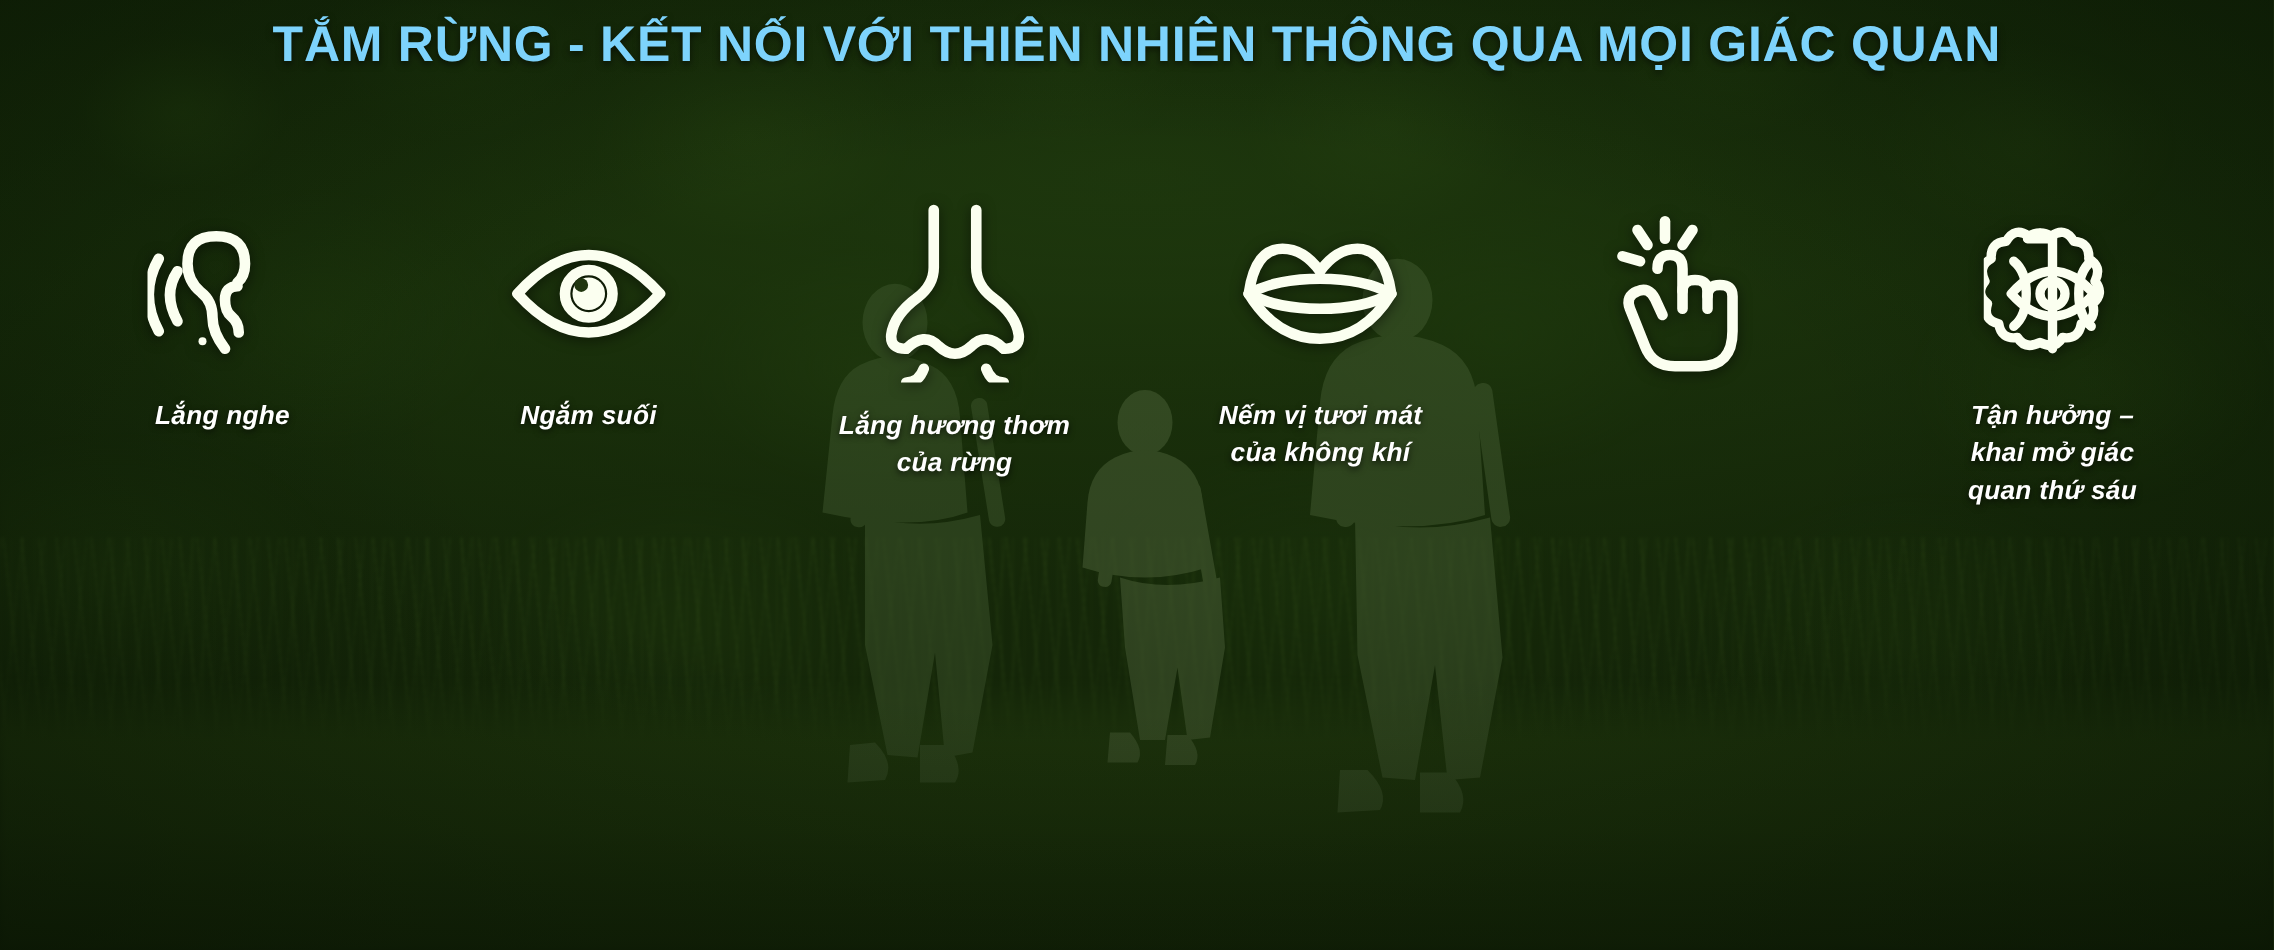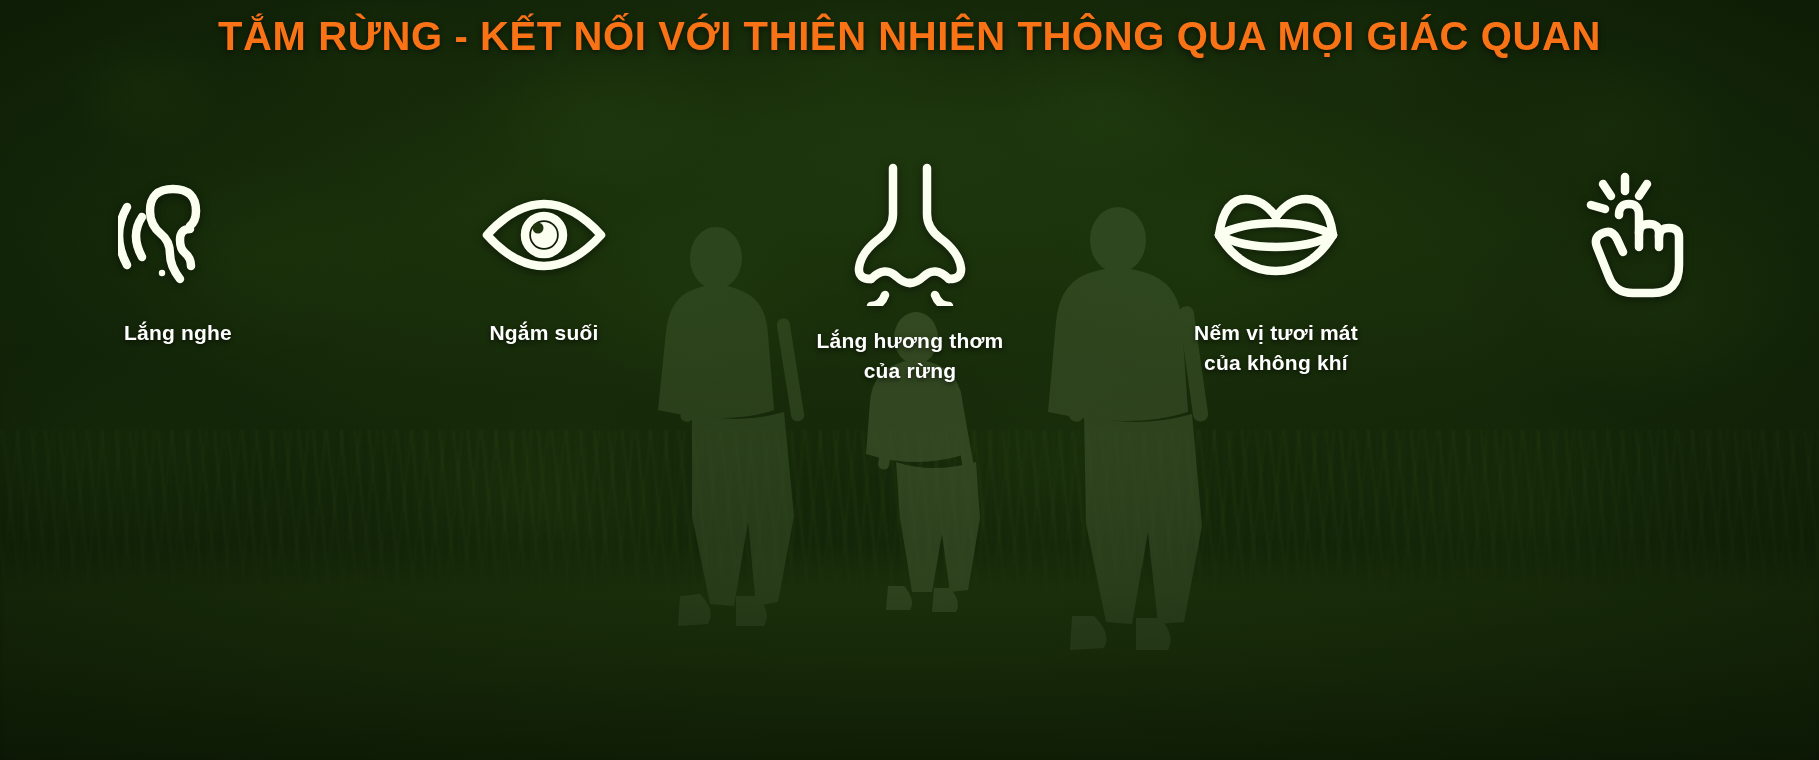--- a/index.html
+++ b/index.html
@@ -74,40 +74,41 @@
   .people { position: absolute; left: 0; top: 0; width: 1819px; height: 760px; opacity: .62; filter: blur(.6px); }
 
   
   #title {
     position: absolute;
     top: 14px; left: 0; right: 0;
     text-align: center;
     font-size: 40px;
     font-weight: 800;
     letter-spacing: .6px;
-    color: #f97316;
+    color: #7dd3fc;
     text-shadow: 0 2px 6px rgba(0,0,0,.55);
     white-space: nowrap;
     font-family: "Liberation Sans", sans-serif;
   }
 
   
   #senses {
     position: absolute;
     left: 60px; top: 170px;
     width: 1700px;
     display: flex;
     align-items: flex-start;
     justify-content: space-between;
   }
   .sense {
     width: 236px;
     display: flex;
     flex-direction: column;
     align-items: center;
+    font-style: italic;
   }
   .sense-icon {
     height: 130px;
     display: flex;
     align-items: center;
     justify-content: center;
     filter: drop-shadow(0 2px 5px rgba(0,0,0,.5));
   }
   .sense-label {
     margin-top: 18px;
@@ -231,15 +232,31 @@
           <path d="M22 13 l8 12"></path>
           <path d="M66 13 l-8 12"></path>
           <path d="M10 34 l14 4"></path>
           <path d="M38 44 q0 -11 10 -11 q10 0 10 11 v32"></path>
           <path d="M58 62 q0 -9 10 -9 q10 0 10 9 v14"></path>
           <path d="M78 66 q0 -9 10 -9 q10 0 10 9 v28 q0 28 -26 28 h-20 q-18 0 -24 -16 l-12 -30 q-4 -10 6 -14 q9 -4 14 6 l6 13"></path>
         </svg>
       </div>
     </div>
 
+    <div class="sense">
+      <div class="sense-icon">
+        <svg width="110" height="112" viewBox="0 0 110 112" fill="none" stroke="#fbfff0" stroke-width="7.5" stroke-linecap="round" stroke-linejoin="round">
+          <path d="M55 12 q-9 -8 -19 -2 q-11 -8 -18 4 q-13 1 -12 14 q-11 6 -5 18 q-8 10 2 18 q-4 13 9 16 q2 13 15 11 q6 10 18 4 q12 6 18 -4 q13 2 15 -11 q13 -3 9 -16 q10 -8 2 -18 q6 -12 -5 -18 q1 -13 -12 -14 q-7 -12 -18 -4 q-10 -6 -19 2 z"></path>
+          <path d="M55 12 v88"></path>
+          <path d="M24 30 q10 8 10 26 q0 18 -10 26"></path>
+          <path d="M86 30 q-10 8 -10 26 q0 18 10 26"></path>
+          <path d="M22 56 q16 -18 33 -18 q17 0 33 18 q-16 18 -33 18 q-17 0 -33 -18 z"></path>
+          <circle cx="55" cy="56" r="10"></circle>
+          <circle cx="55" cy="56" r="3" fill="#fbfff0" stroke="none"></circle>
+        </svg>
+      </div>
+      <div class="sense-label">Tận hưởng –
+khai mở giác
+quan thứ sáu</div>
+    </div>
 
   </div>
 </div>
 
 </body></html>

